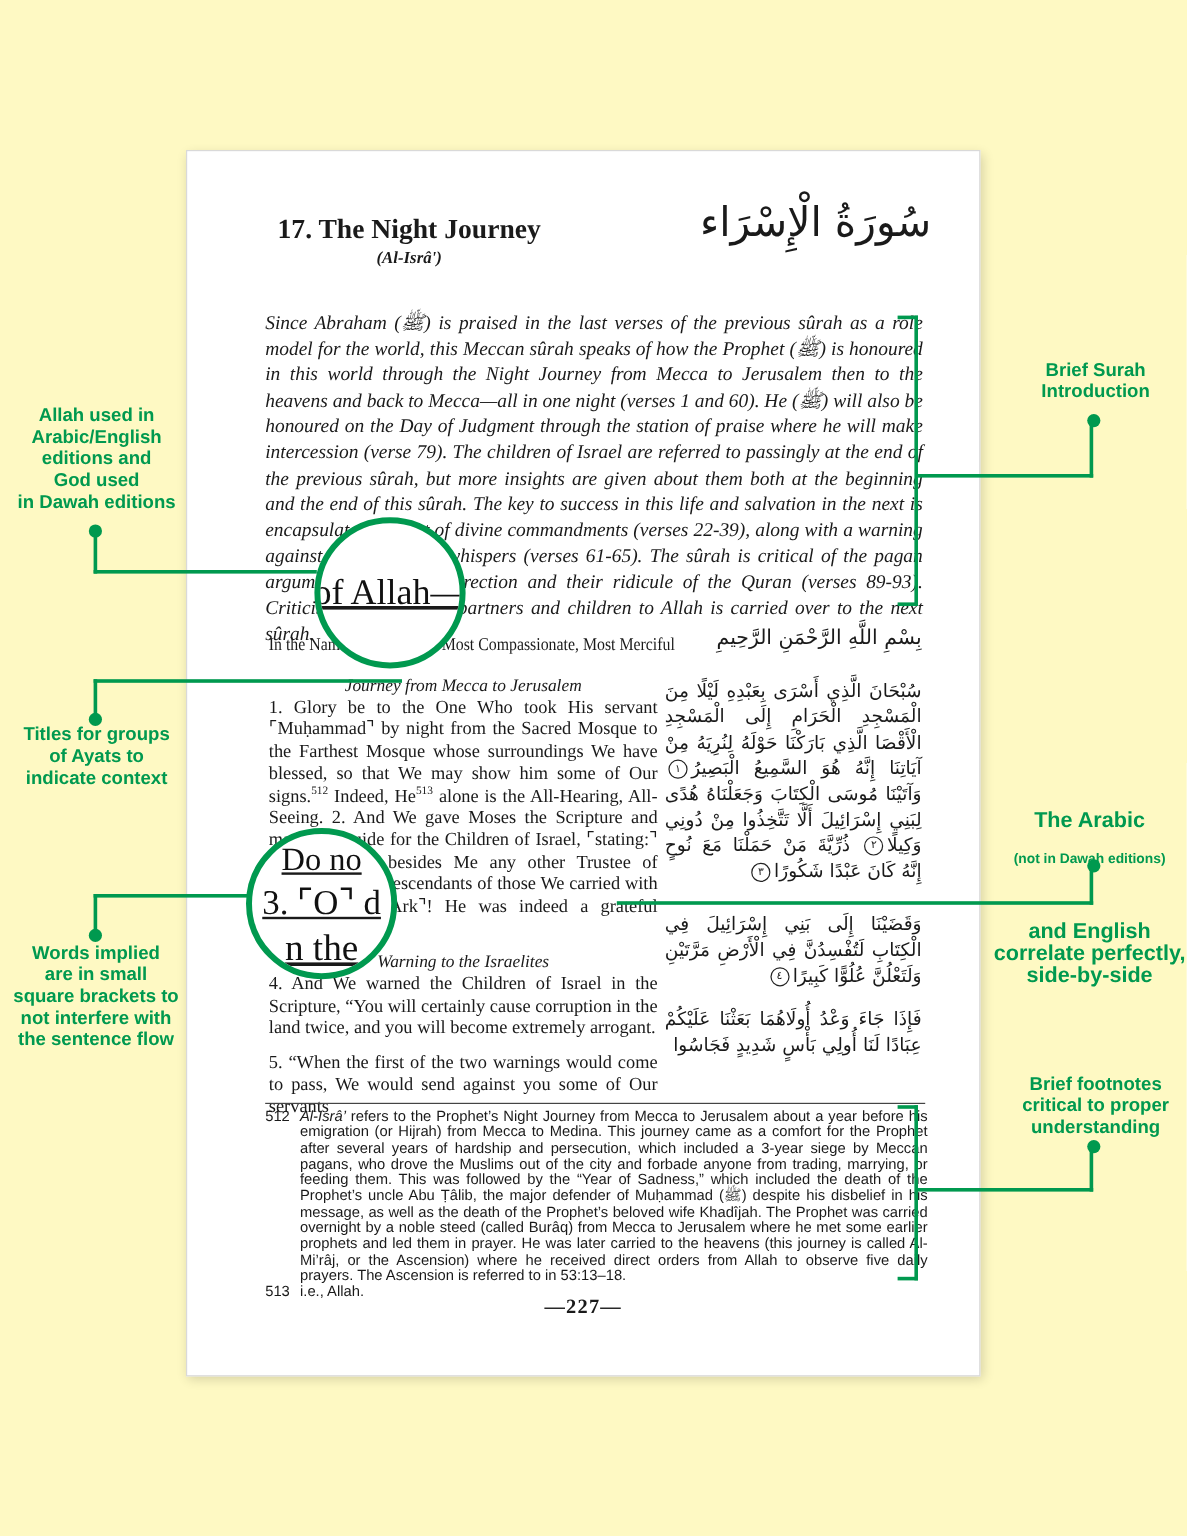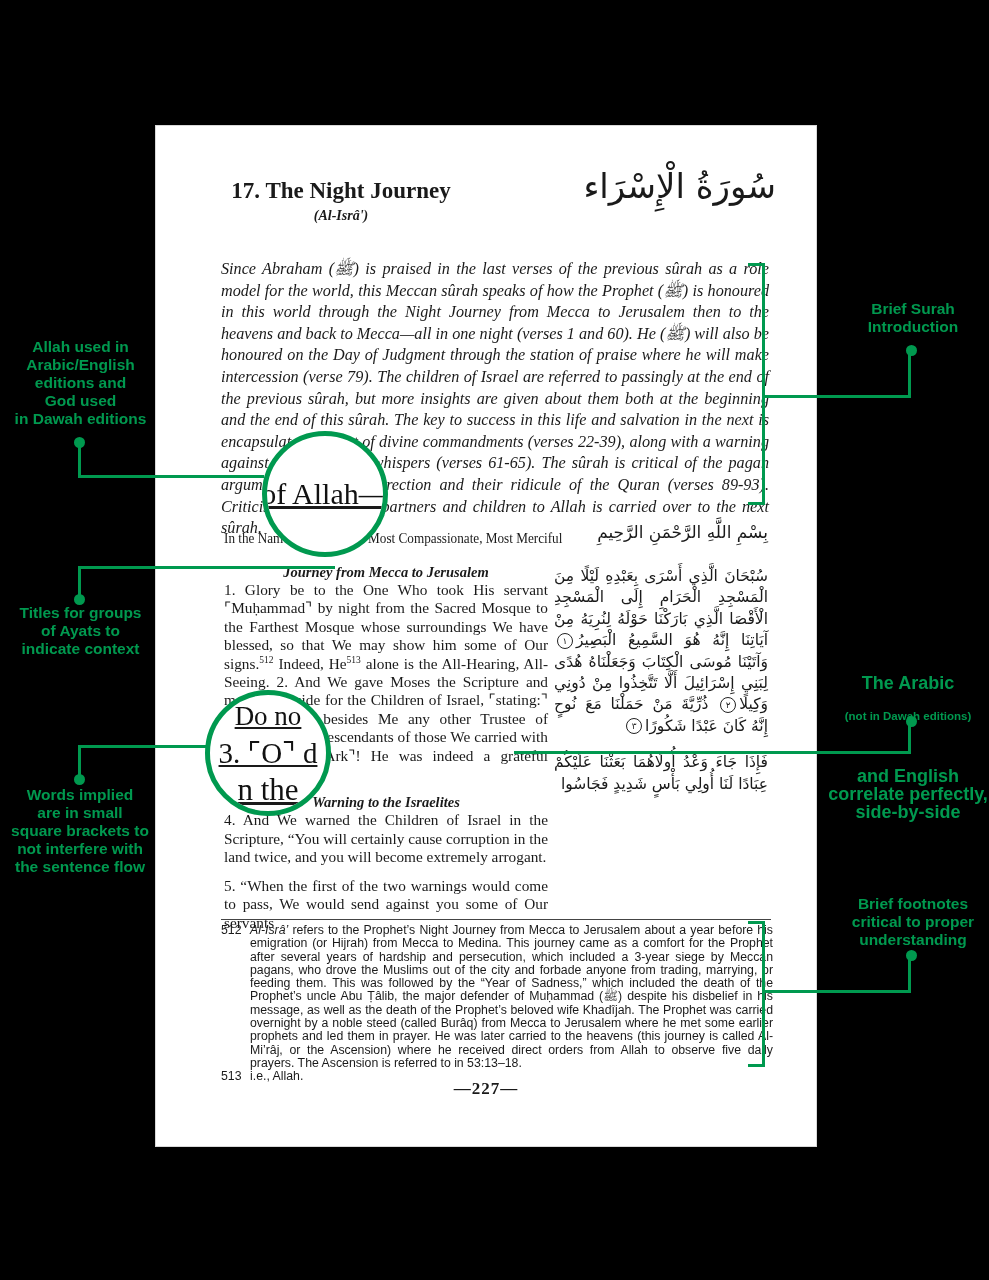--- a/index.html
+++ b/index.html
@@ -1,34 +1,34 @@
 <!DOCTYPE html>
 <html><head>
 <meta charset="utf-8">
 <style>
   html,body{margin:0;padding:0;background:#ffffff;}
-  .canvas{position:relative;width:989px;height:1280px;background:#000000;overflow:hidden;
+  .canvas{position:relative;width:989px;height:1280px;background:#fef9c3;overflow:hidden;
           font-family:"Liberation Serif","DejaVu Serif",serif;color:#1a1a1a;}
   
   .sheet{position:absolute;left:155px;top:125px;width:660px;height:1020px;background:#ffffff;
          border:1px solid #d9d9d9;box-shadow:2px 3px 9px rgba(0,0,0,.16);z-index:1;}
   .title-block{position:absolute;left:35px;top:52px;width:300px;text-align:center;}
   .title-block .t1{font-size:23px;font-weight:bold;line-height:26px;}
   .title-block .t2{font-size:14px;font-weight:bold;font-style:italic;line-height:24px;}
   .arabic-title{position:absolute;left:420px;top:38px;width:200px;text-align:right;direction:rtl;
          font-family:"DejaVu Sans",sans-serif;font-size:34px;line-height:44px;}
   .intro{position:absolute;left:65px;top:133px;width:548px;font-style:italic;font-size:16.2px;
          line-height:21.6px;text-align:justify;}
   .bismillah-en{position:absolute;left:68px;top:404px;width:340px;font-size:15px;
          transform:scaleX(.88);transform-origin:left center;white-space:nowrap;}
   .bismillah-ar{position:absolute;left:400px;top:396px;width:212px;text-align:right;direction:rtl;
          font-family:"DejaVu Sans",sans-serif;font-size:17px;}
   .col-en{position:absolute;left:68px;top:437px;width:324px;font-size:15.3px;line-height:18.4px;
          text-align:justify;}
-  .col-en h3{margin:0;padding:0;font-size:14.5px;font-weight:bold;font-style:italic;
+  .col-en h3{margin:0;padding:0;font-size:14.5px;font-weight:normal;font-style:italic;
          text-align:center;line-height:18px;}
   .col-en p{margin:0 0 2px 0;}
   .col-en .gap{height:8px;}
   sup.fn{font-size:9.5px;vertical-align:super;line-height:0;}
   sup.st{font-size:9.5px;vertical-align:super;line-height:0;}
   .col-ar{position:absolute;left:398px;top:440px;width:214px;direction:rtl;text-align:justify;
          font-family:"DejaVu Sans",sans-serif;font-size:15.5px;line-height:21.4px;}
   .col-ar .blk{margin-bottom:15px;}
   .ayah-n{display:inline-block;direction:rtl;border:1px solid #222;border-radius:50%;width:14px;height:14px;
          line-height:14px;text-align:center;font-size:9px;margin:0 3px;vertical-align:middle;}
@@ -79,20 +79,23 @@
       <p>4. And We warned the Children of Israel in the Scripture, “You will certainly cause corruption in the land twice, and you will become extremely arrogant.</p>
       <div class="gap"></div>
       <p>5.  “When the first of the two warnings would come to pass, We would send against you some of Our servants</p>
     </div>
 
     <div class="col-ar">
       <div class="blk">
         <span>سُبْحَانَ الَّذِي أَسْرَى بِعَبْدِهِ لَيْلًا مِنَ الْمَسْجِدِ الْحَرَامِ إِلَى الْمَسْجِدِ الْأَقْصَا الَّذِي بَارَكْنَا حَوْلَهُ لِنُرِيَهُ مِنْ آيَاتِنَا إِنَّهُ هُوَ السَّمِيعُ الْبَصِيرُ</span><span class="ayah-n">١</span>
         <span>وَآتَيْنَا مُوسَى الْكِتَابَ وَجَعَلْنَاهُ هُدًى لِبَنِي إِسْرَائِيلَ أَلَّا تَتَّخِذُوا مِنْ دُونِي وَكِيلًا</span><span class="ayah-n">٢</span>
         <span>ذُرِّيَّةَ مَنْ حَمَلْنَا مَعَ نُوحٍ إِنَّهُ كَانَ عَبْدًا شَكُورًا</span><span class="ayah-n">٣</span>
+      </div>
+      <div class="blk" style="margin-top:23px;">
+        <span>وَقَضَيْنَا إِلَى بَنِي إِسْرَائِيلَ فِي الْكِتَابِ لَتُفْسِدُنَّ فِي الْأَرْضِ مَرَّتَيْنِ وَلَتَعْلُنَّ عُلُوًّا كَبِيرًا</span><span class="ayah-n">٤</span>
       </div>
       <div class="blk" style="margin-top:4px;">
         <span>فَإِذَا جَاءَ وَعْدُ أُولَاهُمَا بَعَثْنَا عَلَيْكُمْ عِبَادًا لَنَا أُولِي بَأْسٍ شَدِيدٍ فَجَاسُوا</span>
       </div>
     </div>
 
     <div class="fn-rule"></div>
     <div class="footnotes">
       <div class="fn-row">
         <span class="fn-num">512</span>

